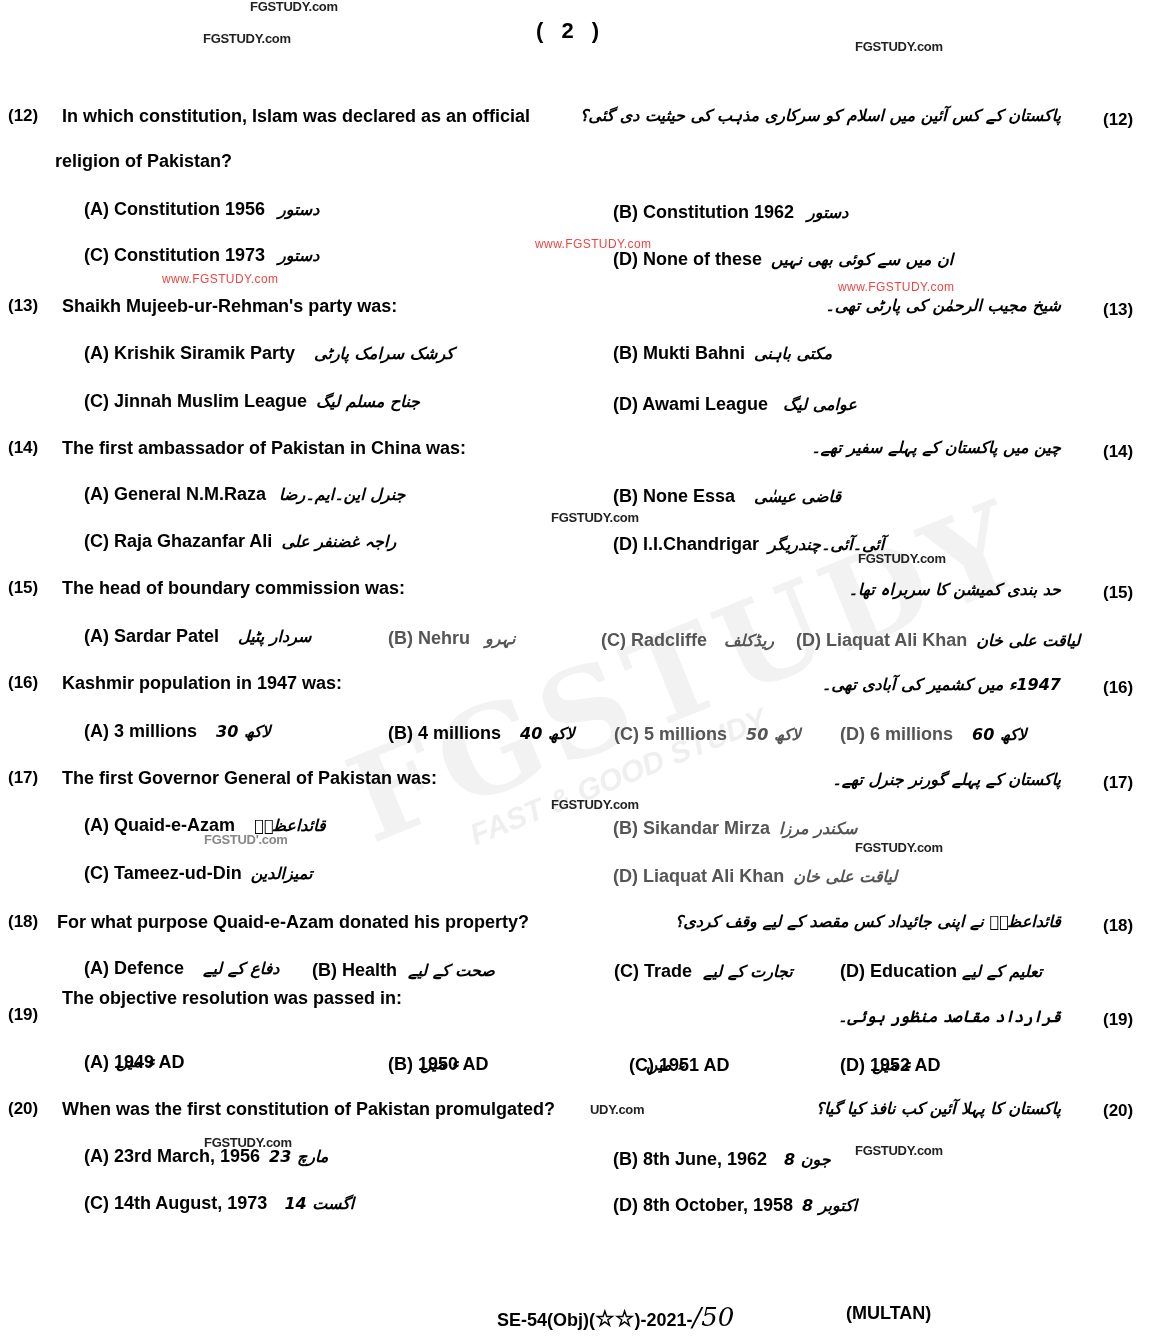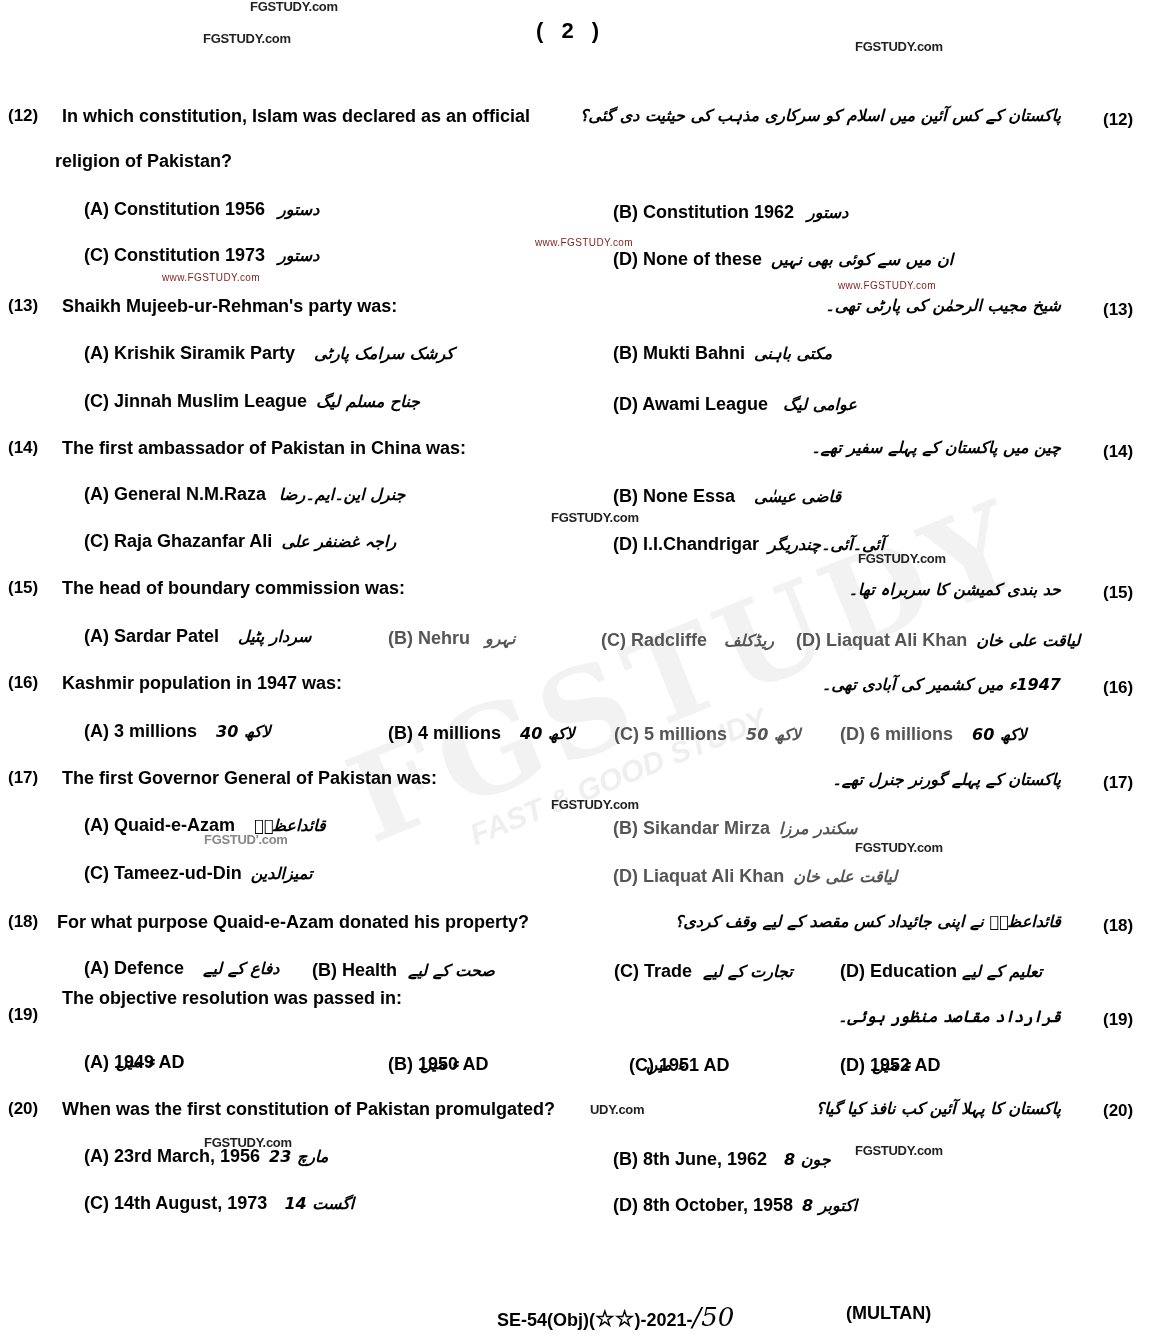--- a/index.html
+++ b/index.html
@@ -2,21 +2,21 @@
 <html><head>
   <meta charset="utf-8">
   <style>
     html, body { margin: 0; padding: 0; background: #ffffff; }
     body {
       width: 1161px; height: 1340px; position: relative; overflow: hidden;
       font-family: "Liberation Sans", sans-serif; color: #000;
     }
     .abs { position: absolute; white-space: nowrap; }
     .wm { font-size: 13px; color: #222; letter-spacing: -0.3px; font-weight: bold; }
-    .wm-www { font-size: 10px; color: #7f1d1d; letter-spacing: 0.4px; }
+    .wm-www { font-size: 12px; color: #ef4444; letter-spacing: 0.4px; }
     .pagenum { font-size: 22px; font-weight: bold; letter-spacing: 6px; }
     .qnum { font-size: 17px; font-weight: bold; }
     .qtext { font-size: 18px; font-weight: bold; }
     .opt { font-size: 18px; font-weight: bold; }
     .faded { color: #555; }
     .ur { font-family: "DejaVu Sans", sans-serif; font-size: 16px; font-weight: bold; direction: rtl; font-style: italic; }
     .ur-q { font-family: "DejaVu Sans", sans-serif; font-size: 16px; font-weight: bold; direction: rtl; font-style: italic; }
     .footer { font-size: 18px; font-weight: bold; }
     .stars { font-size: 22px; }
     .hand { font-family: "DejaVu Serif", serif; font-size: 26px; font-style: italic; font-weight: normal; }

